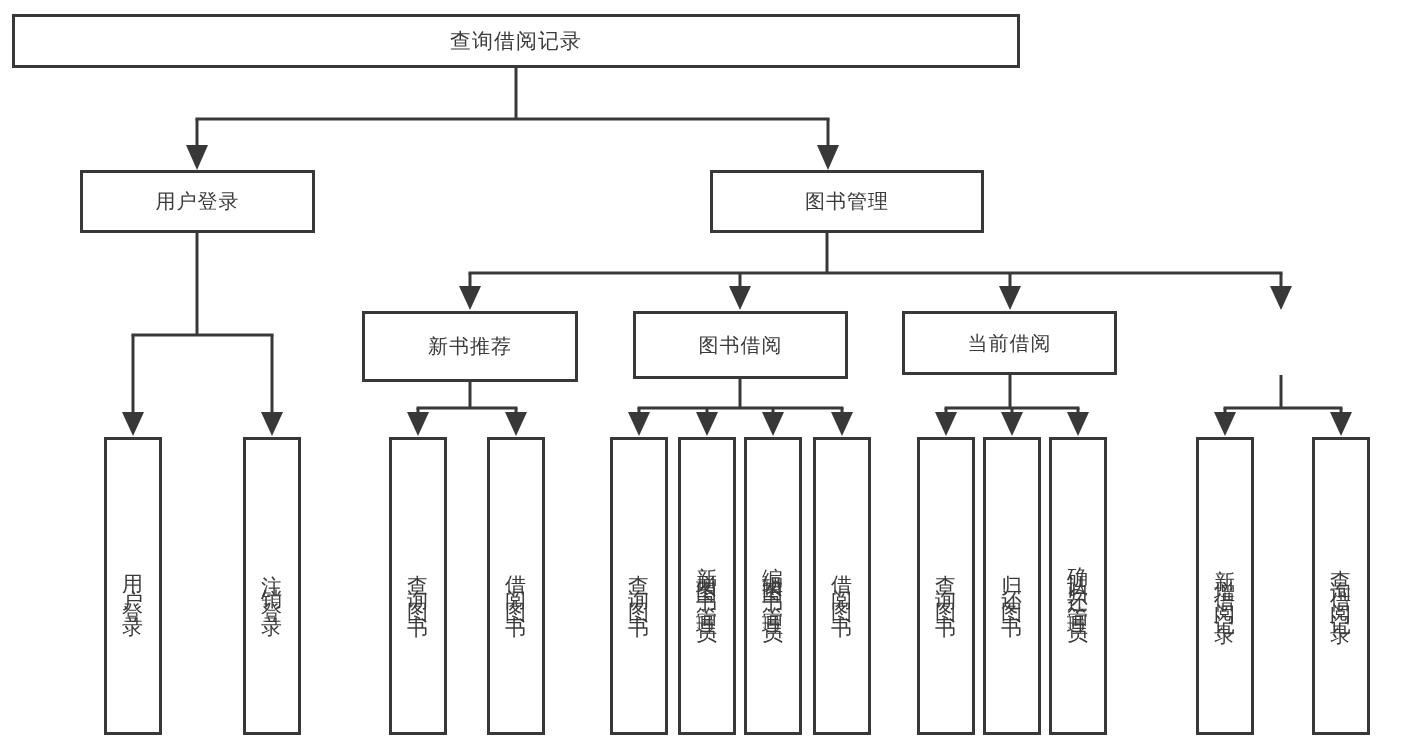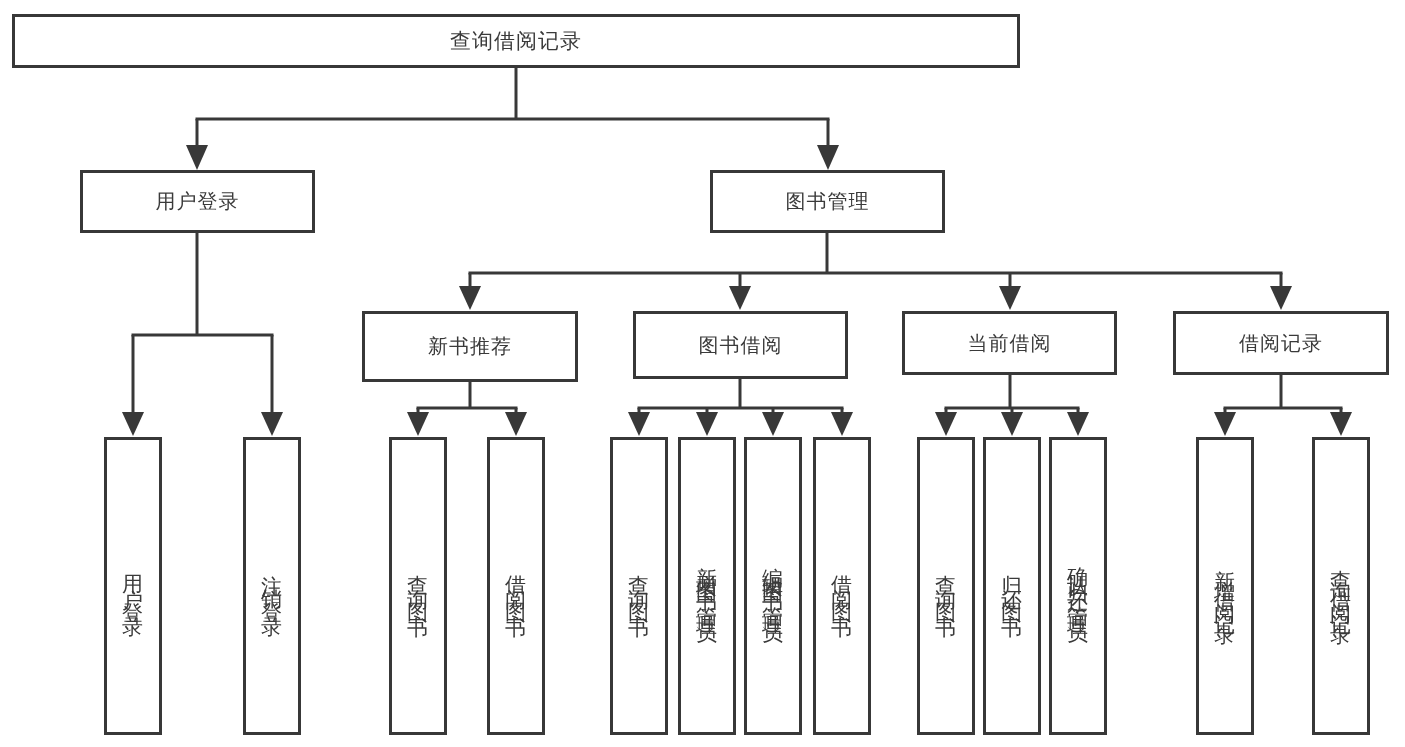--- a/index.html
+++ b/index.html
@@ -135,36 +135,33 @@
     </g>
   </svg>
 
   <div class="box" style="left:12px;top:14px;width:1008px;height:54px">
     <span class="hlabel root-label">查询借阅记录</span>
   </div>
 
   <div class="box" style="left:80px;top:170px;width:235px;height:63px">
     <span class="hlabel">用户登录</span>
   </div>
-  <div class="box" style="left:710px;top:170px;width:235px;height:63px">
+  <div class="box" style="left:710px;top:170px;width:274px;height:63px">
     <span class="hlabel">图书管理</span>
   </div>
 
   <div class="box" style="left:362px;top:311px;width:216px;height:71px">
     <span class="hlabel">新书推荐</span>
   </div>
   <div class="box" style="left:633px;top:311px;width:215px;height:68px">
     <span class="hlabel">图书借阅</span>
   </div>
   <div class="box" style="left:902px;top:311px;width:215px;height:64px">
     <span class="hlabel">当前借阅</span>
   </div>
-  <div class="box" style="left:1173px;top:311px;width:216px;height:64px">
-    <span class="hlabel">借阅记录</span>
-  </div>
 
   <div class="box vbox-s" style="left:104px;top:437px;width:58px;height:298px">
     <span class="vtext">用户登录</span>
   </div>
   <div class="box vbox-s" style="left:243px;top:437px;width:58px;height:298px">
     <span class="vtext">注销登录</span>
   </div>
 
   <div class="box vbox-s" style="left:389px;top:437px;width:58px;height:298px">
     <span class="vtext">查询图书</span>

